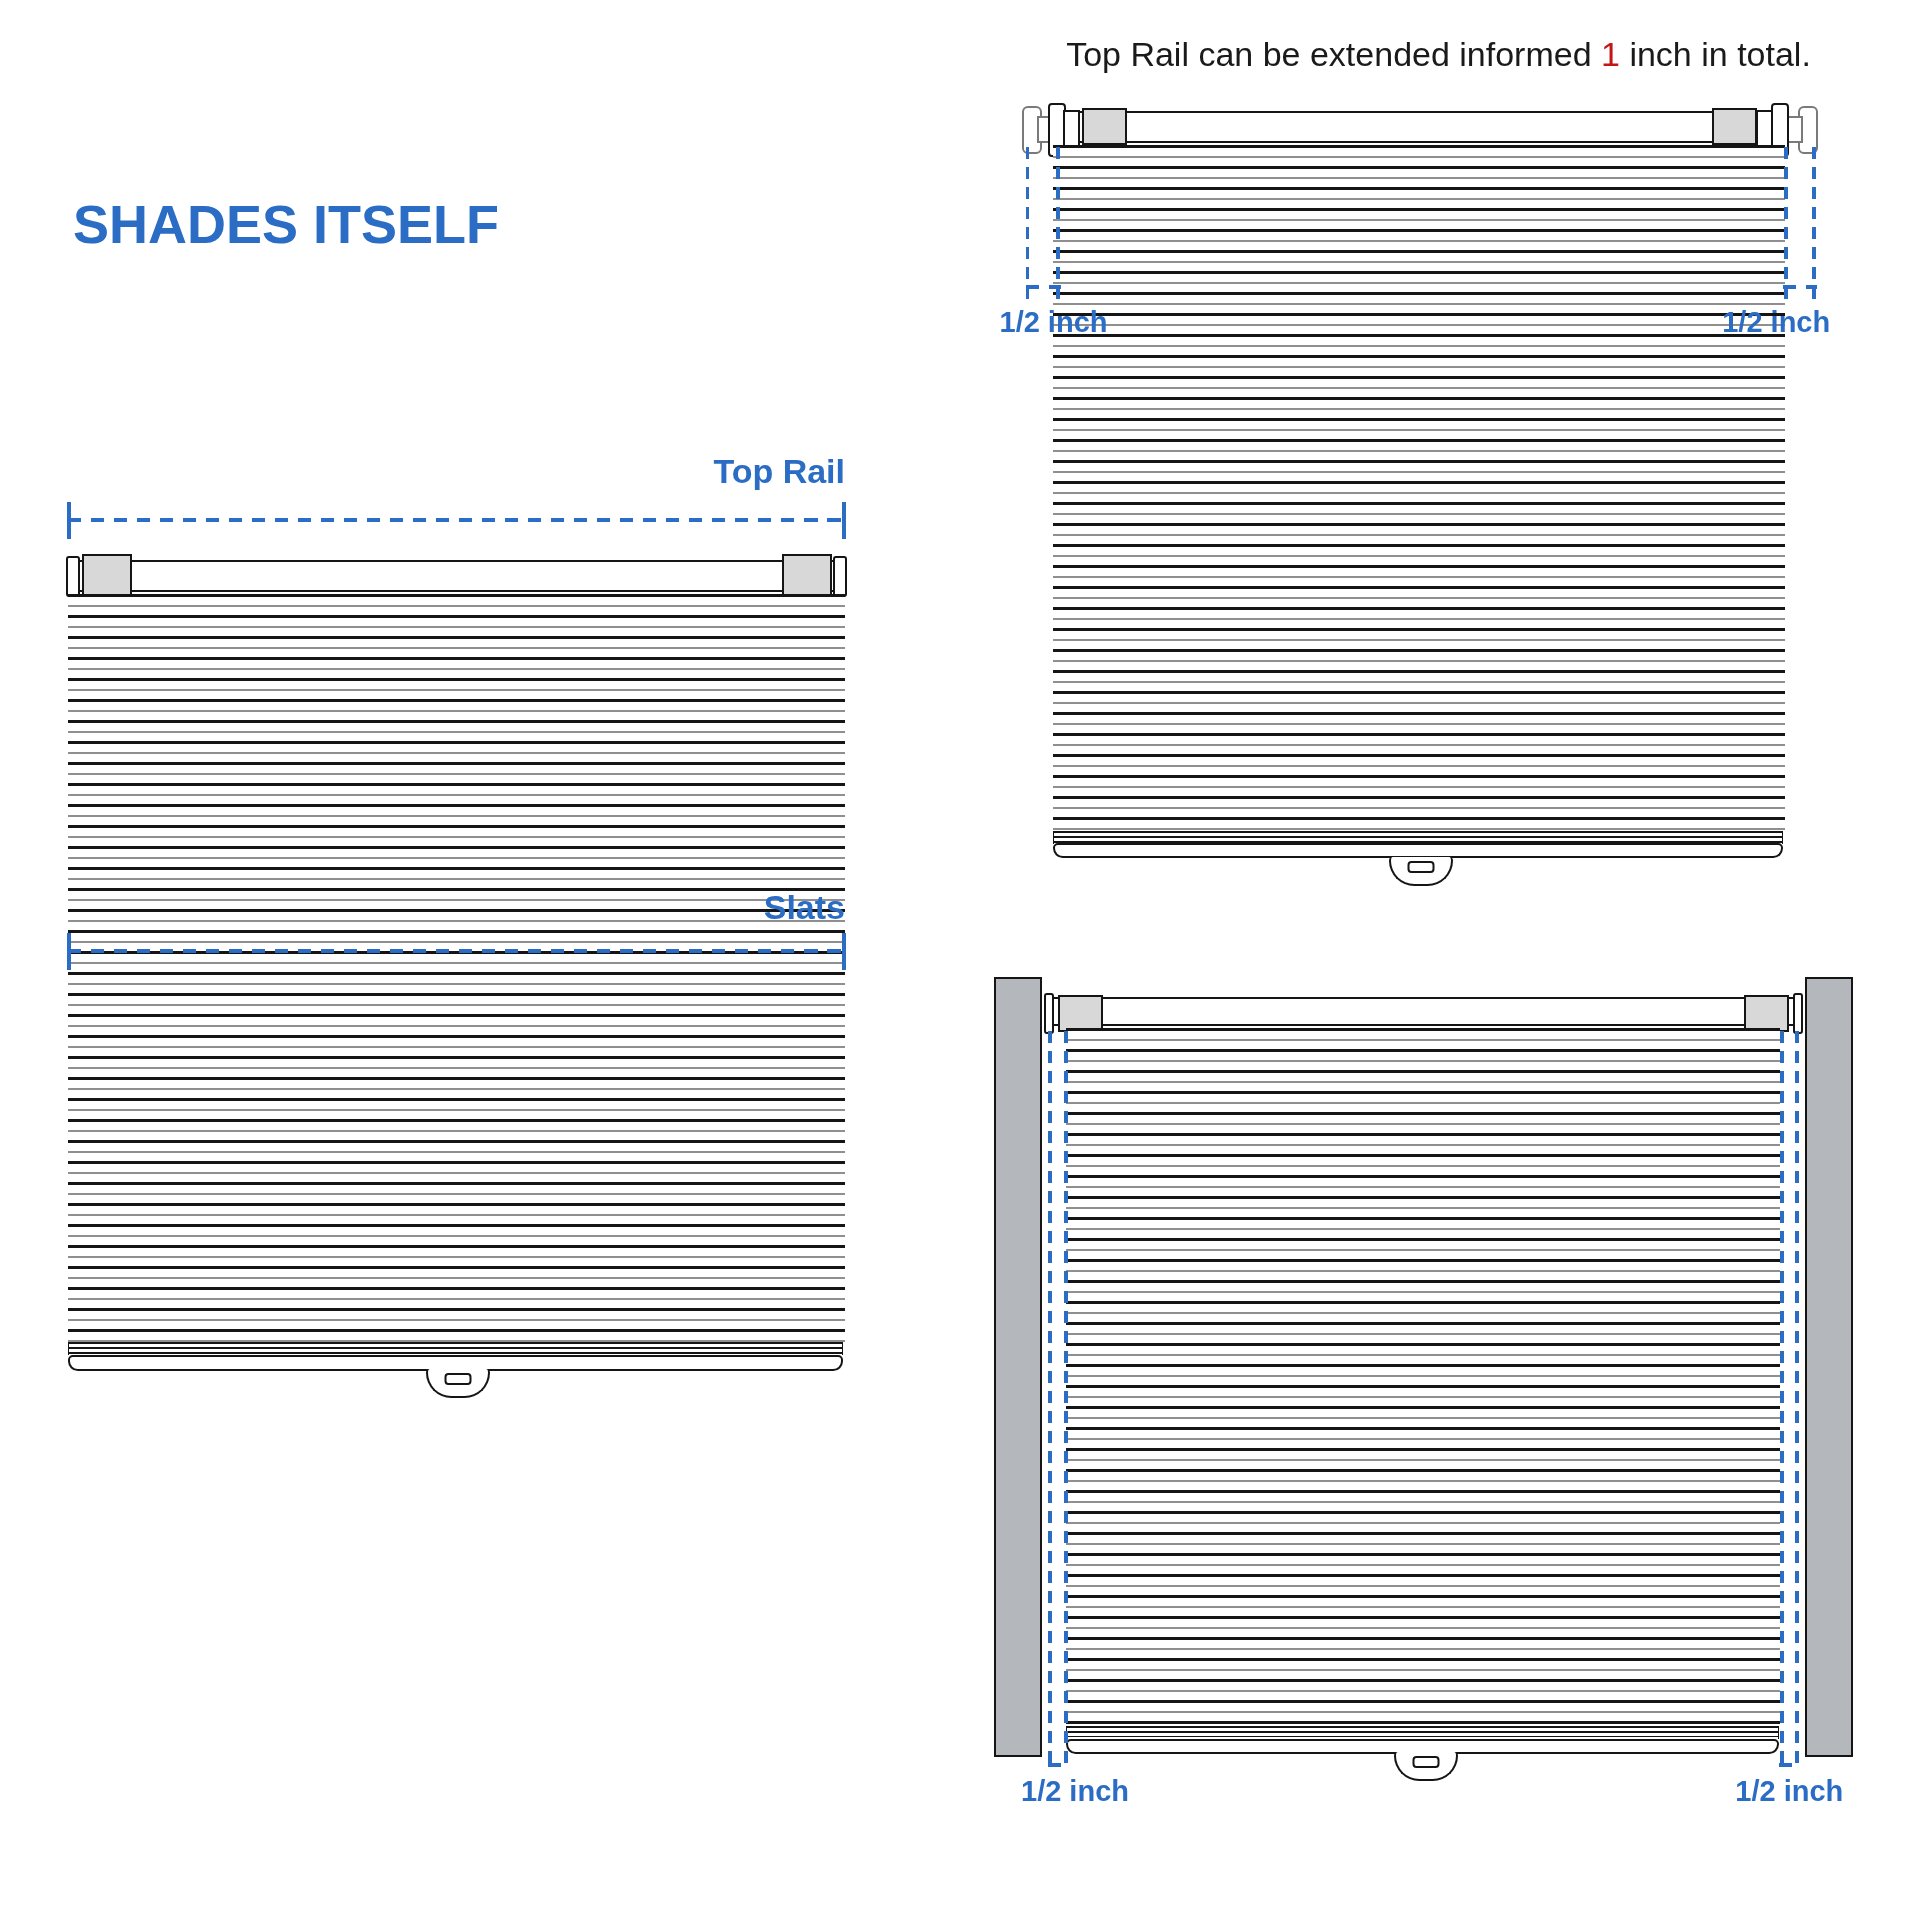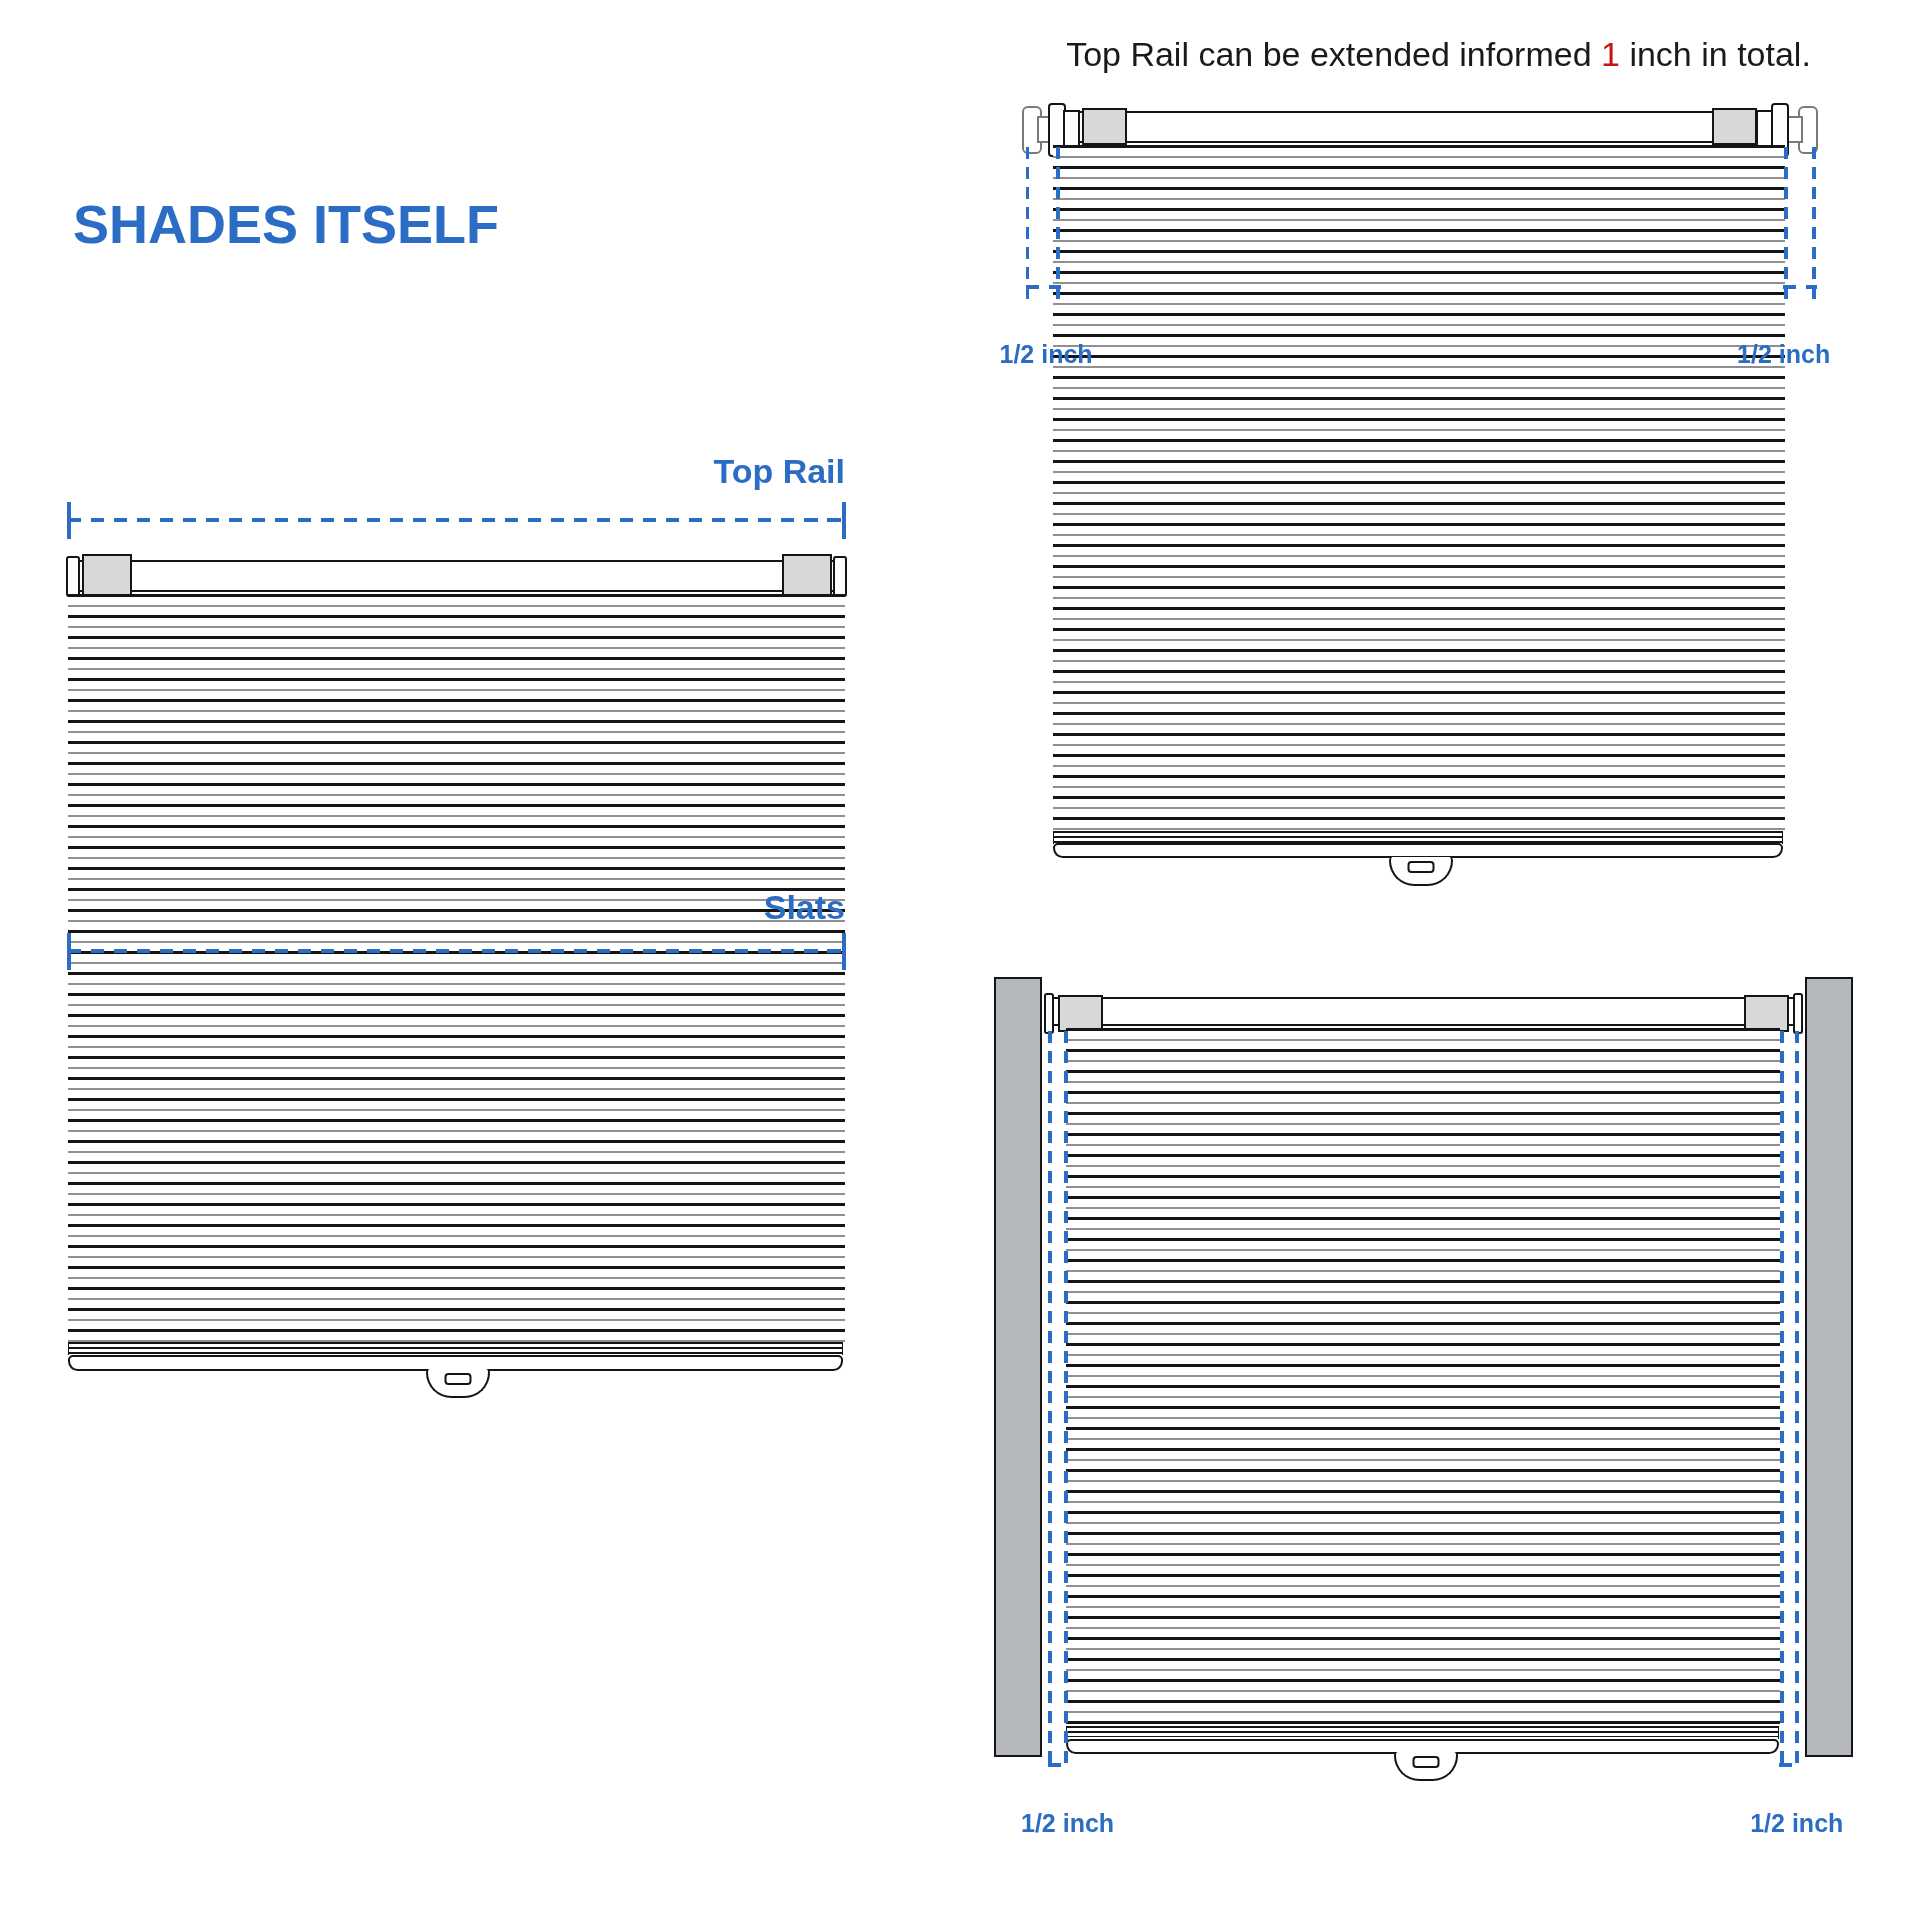--- a/index.html
+++ b/index.html
@@ -17,21 +17,21 @@
   }
   .abs{position:absolute;}
 
   
   .heading{font-size:54px;font-weight:bold;color:var(--accent);letter-spacing:0px;}
   .subtitle{font-size:32px;}
   .sec-title{font-size:34px;text-align:center;white-space:nowrap;}
   .sec-title .red{color:var(--highlight);}
   .bluelabel{color:var(--accent);font-weight:bold;}
   .rail-label{font-size:34px;text-align:right;width:100%;}
-  .measure-label{font-size:25px;white-space:nowrap;margin-top:34px;}
+  .measure-label{font-size:29px;white-space:nowrap;}
   .footer-bar{
     left:0;top:1859px;width:1931px;height:72px;background:var(--footer-bg);
     display:flex;align-items:center;justify-content:center;
     font-size:41px;font-weight:bold;color:#111;
   }
 
   
   .hdash{height:3.9px;background:repeating-linear-gradient(90deg,var(--accent) 0 13.5px,transparent 13.5px 23px);}
   .vdash{width:3.9px;background:repeating-linear-gradient(180deg,var(--accent) 0 11.6px,transparent 11.6px 20px);}
   .tick{width:3.9px;height:37px;top:-16.4px;background:var(--accent);}

